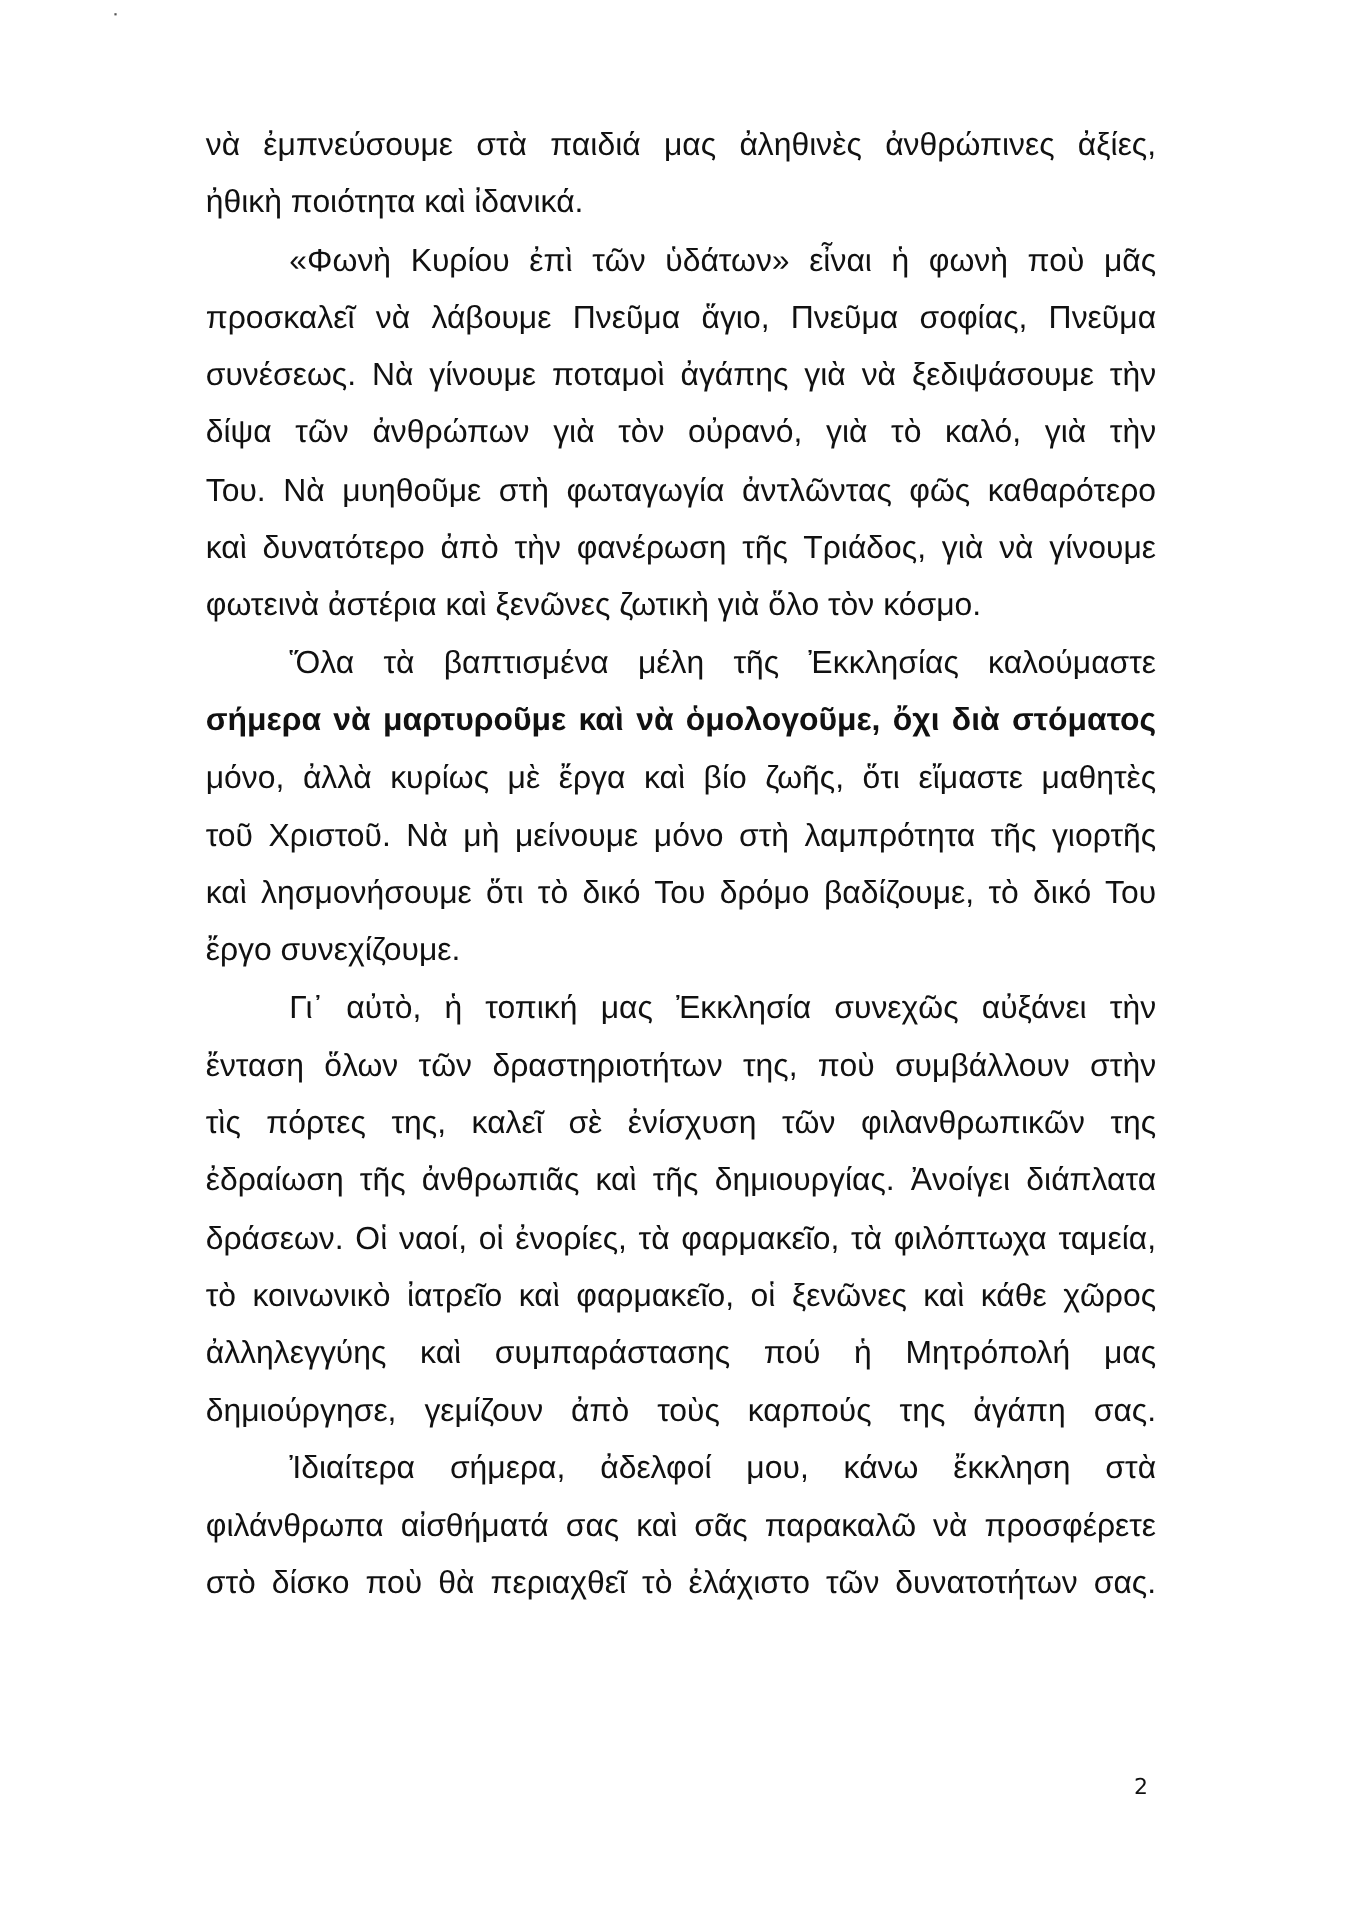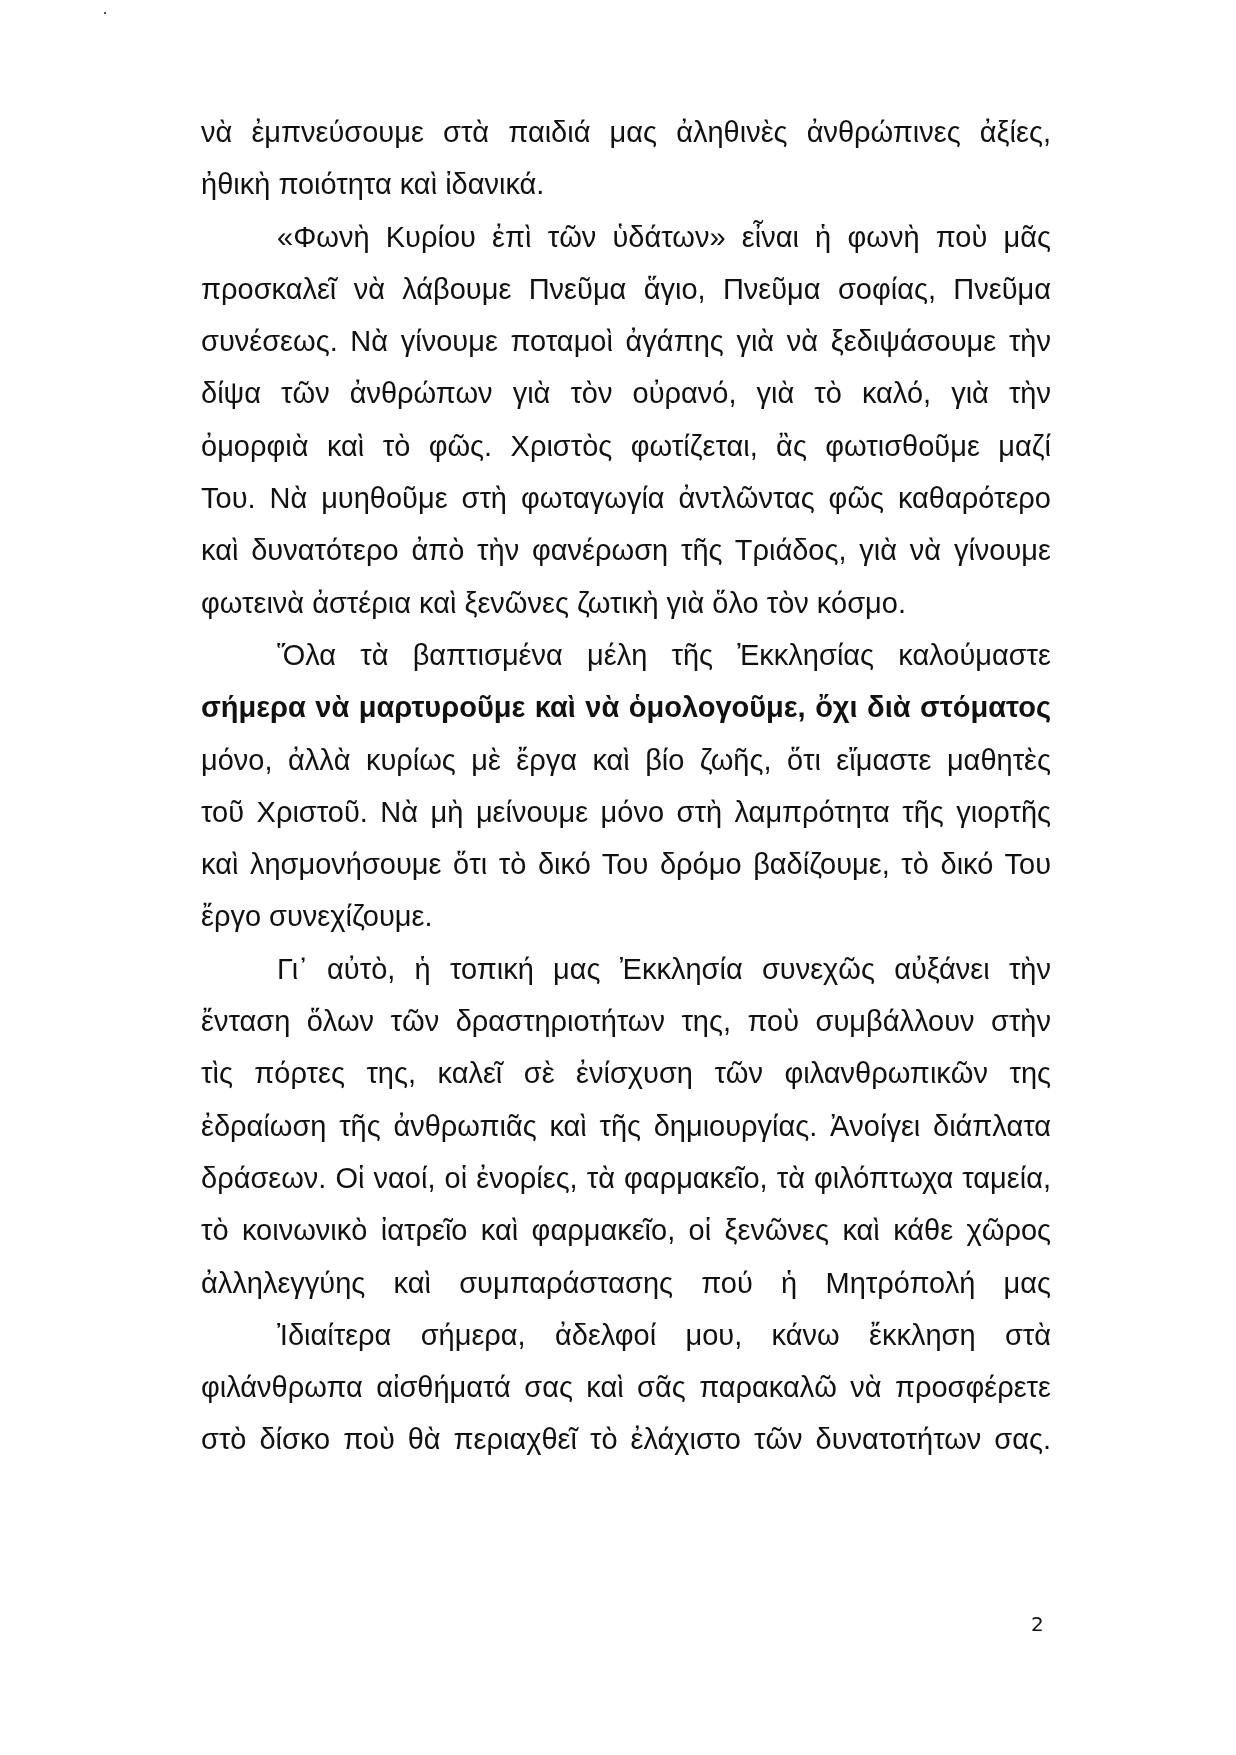--- a/index.html
+++ b/index.html
@@ -8,21 +8,20 @@
   .scan-dot { position: absolute; left: 104px; top: 12px; width: 2px; height: 2px; background: #555; }
   .body-text {
     position: absolute; left: 187px; top: 106px; width: 864px;
     font-family: "Liberation Sans", sans-serif;
     font-size: 29px; color: #111111;
   }
   .line {
     display: block; height: 52.3px; line-height: 52.3px;
     text-align: justify; text-align-last: justify; white-space: nowrap;
     overflow: visible;
-    margin-left: 14px;
   }
   .line.last { text-align-last: left; }
   .line.indent { padding-left: 76px; }
   .line span.t { display: inline; }
   .page-number {
     position: absolute; left: 1031px; top: 1612px;
     font-family: "DejaVu Sans", sans-serif; font-size: 20px; color: #111;
   }
 </style>
 </head>
@@ -36,21 +35,20 @@
     <div>
       <span class="line"><span class="t" style="word-spacing: 0px;">νὰ ἐμπνεύσουμε στὰ παιδιά μας ἀληθινὲς ἀνθρώπινες ἀξίες,</span></span>
       <span class="line last"><span class="t">ἠθικὴ ποιότητα καὶ ἰδανικά.</span></span>
     </div>
 
     <div>
       <span class="line indent"><span class="t" style="word-spacing: 0px;">«Φωνὴ Κυρίου ἐπὶ τῶν ὑδάτων» εἶναι ἡ φωνὴ ποὺ μᾶς</span></span>
       <span class="line"><span class="t" style="word-spacing: 0px;">προσκαλεῖ νὰ λάβουμε Πνεῦμα ἅγιο, Πνεῦμα σοφίας, Πνεῦμα</span></span>
       <span class="line"><span class="t" style="word-spacing: 0px;">συνέσεως. Νὰ γίνουμε ποταμοὶ ἀγάπης γιὰ νὰ ξεδιψάσουμε τὴν</span></span>
       <span class="line"><span class="t" style="word-spacing: 0px;">δίψα τῶν ἀνθρώπων γιὰ τὸν οὐρανό, γιὰ τὸ καλό, γιὰ τὴν</span></span>
-      <span class="line"><span class="t" style="word-spacing: 0px;">ὀμορφιὰ καὶ τὸ φῶς. Χριστὸς φωτίζεται, ἂς φωτισθοῦμε μαζί</span></span>
       <span class="line"><span class="t" style="word-spacing: 0px;">Του. Νὰ μυηθοῦμε στὴ φωταγωγία ἀντλῶντας φῶς καθαρότερο</span></span>
       <span class="line"><span class="t" style="word-spacing: 0px;">καὶ δυνατότερο ἀπὸ τὴν φανέρωση τῆς Τριάδος, γιὰ νὰ γίνουμε</span></span>
       <span class="line last"><span class="t">φωτεινὰ ἀστέρια καὶ ξενῶνες ζωτικὴ γιὰ ὅλο τὸν κόσμο.</span></span>
     </div>
 
     <div>
       <span class="line indent"><span class="t" style="word-spacing: 0px;">Ὅλα τὰ βαπτισμένα μέλη τῆς Ἐκκλησίας καλούμαστε</span></span>
       <span class="line"><span class="t" style="word-spacing: 0px; font-weight: bold;">σήμερα νὰ μαρτυροῦμε καὶ νὰ ὁμολογοῦμε, ὄχι διὰ στόματος</span></span>
       <span class="line"><span class="t" style="word-spacing: 0px;">μόνο, ἀλλὰ κυρίως μὲ ἔργα καὶ βίο ζωῆς, ὅτι εἴμαστε μαθητὲς</span></span>
       <span class="line"><span class="t" style="word-spacing: 0px;">τοῦ Χριστοῦ. Νὰ μὴ μείνουμε μόνο στὴ λαμπρότητα τῆς γιορτῆς</span></span>
@@ -59,20 +57,21 @@
     </div>
 
     <div>
       <span class="line indent"><span class="t" style="word-spacing: 0px;">Γι᾽ αὐτὸ, ἡ τοπική μας Ἐκκλησία συνεχῶς αὐξάνει τὴν</span></span>
       <span class="line"><span class="t" style="word-spacing: 0px;">ἔνταση ὅλων τῶν δραστηριοτήτων της, ποὺ συμβάλλουν στὴν</span></span>
       <span class="line"><span class="t" style="word-spacing: 0px;">τὶς πόρτες της, καλεῖ σὲ ἐνίσχυση τῶν φιλανθρωπικῶν της</span></span>
       <span class="line"><span class="t" style="word-spacing: 0px;">ἐδραίωση τῆς ἀνθρωπιᾶς καὶ τῆς δημιουργίας. Ἀνοίγει διάπλατα</span></span>
       <span class="line"><span class="t" style="word-spacing: 0px;">δράσεων. Οἱ ναοί, οἱ ἐνορίες, τὰ φαρμακεῖο, τὰ φιλόπτωχα ταμεία,</span></span>
       <span class="line"><span class="t" style="word-spacing: 0px;">τὸ κοινωνικὸ ἰατρεῖο καὶ φαρμακεῖο, οἱ ξενῶνες καὶ κάθε χῶρος</span></span>
       <span class="line"><span class="t" style="word-spacing: 0px;">ἀλληλεγγύης καὶ συμπαράστασης πού ἡ Μητρόπολή μας</span></span>
+      <span class="line"><span class="t" style="word-spacing: 0px;">δημιούργησε, γεμίζουν ἀπὸ τοὺς καρπούς της ἀγάπη σας.</span></span>
     </div>
 
     <div>
       <span class="line indent"><span class="t" style="word-spacing: 0px;">Ἰδιαίτερα σήμερα, ἀδελφοί μου, κάνω ἔκκληση στὰ</span></span>
       <span class="line"><span class="t" style="word-spacing: 0px;">φιλάνθρωπα αἰσθήματά σας καὶ σᾶς παρακαλῶ νὰ προσφέρετε</span></span>
       <span class="line"><span class="t" style="word-spacing: 0px;">στὸ δίσκο ποὺ θὰ περιαχθεῖ τὸ ἐλάχιστο τῶν δυνατοτήτων σας.</span></span>
     </div>
   </div>
 
   <div class="page-number">2</div>

